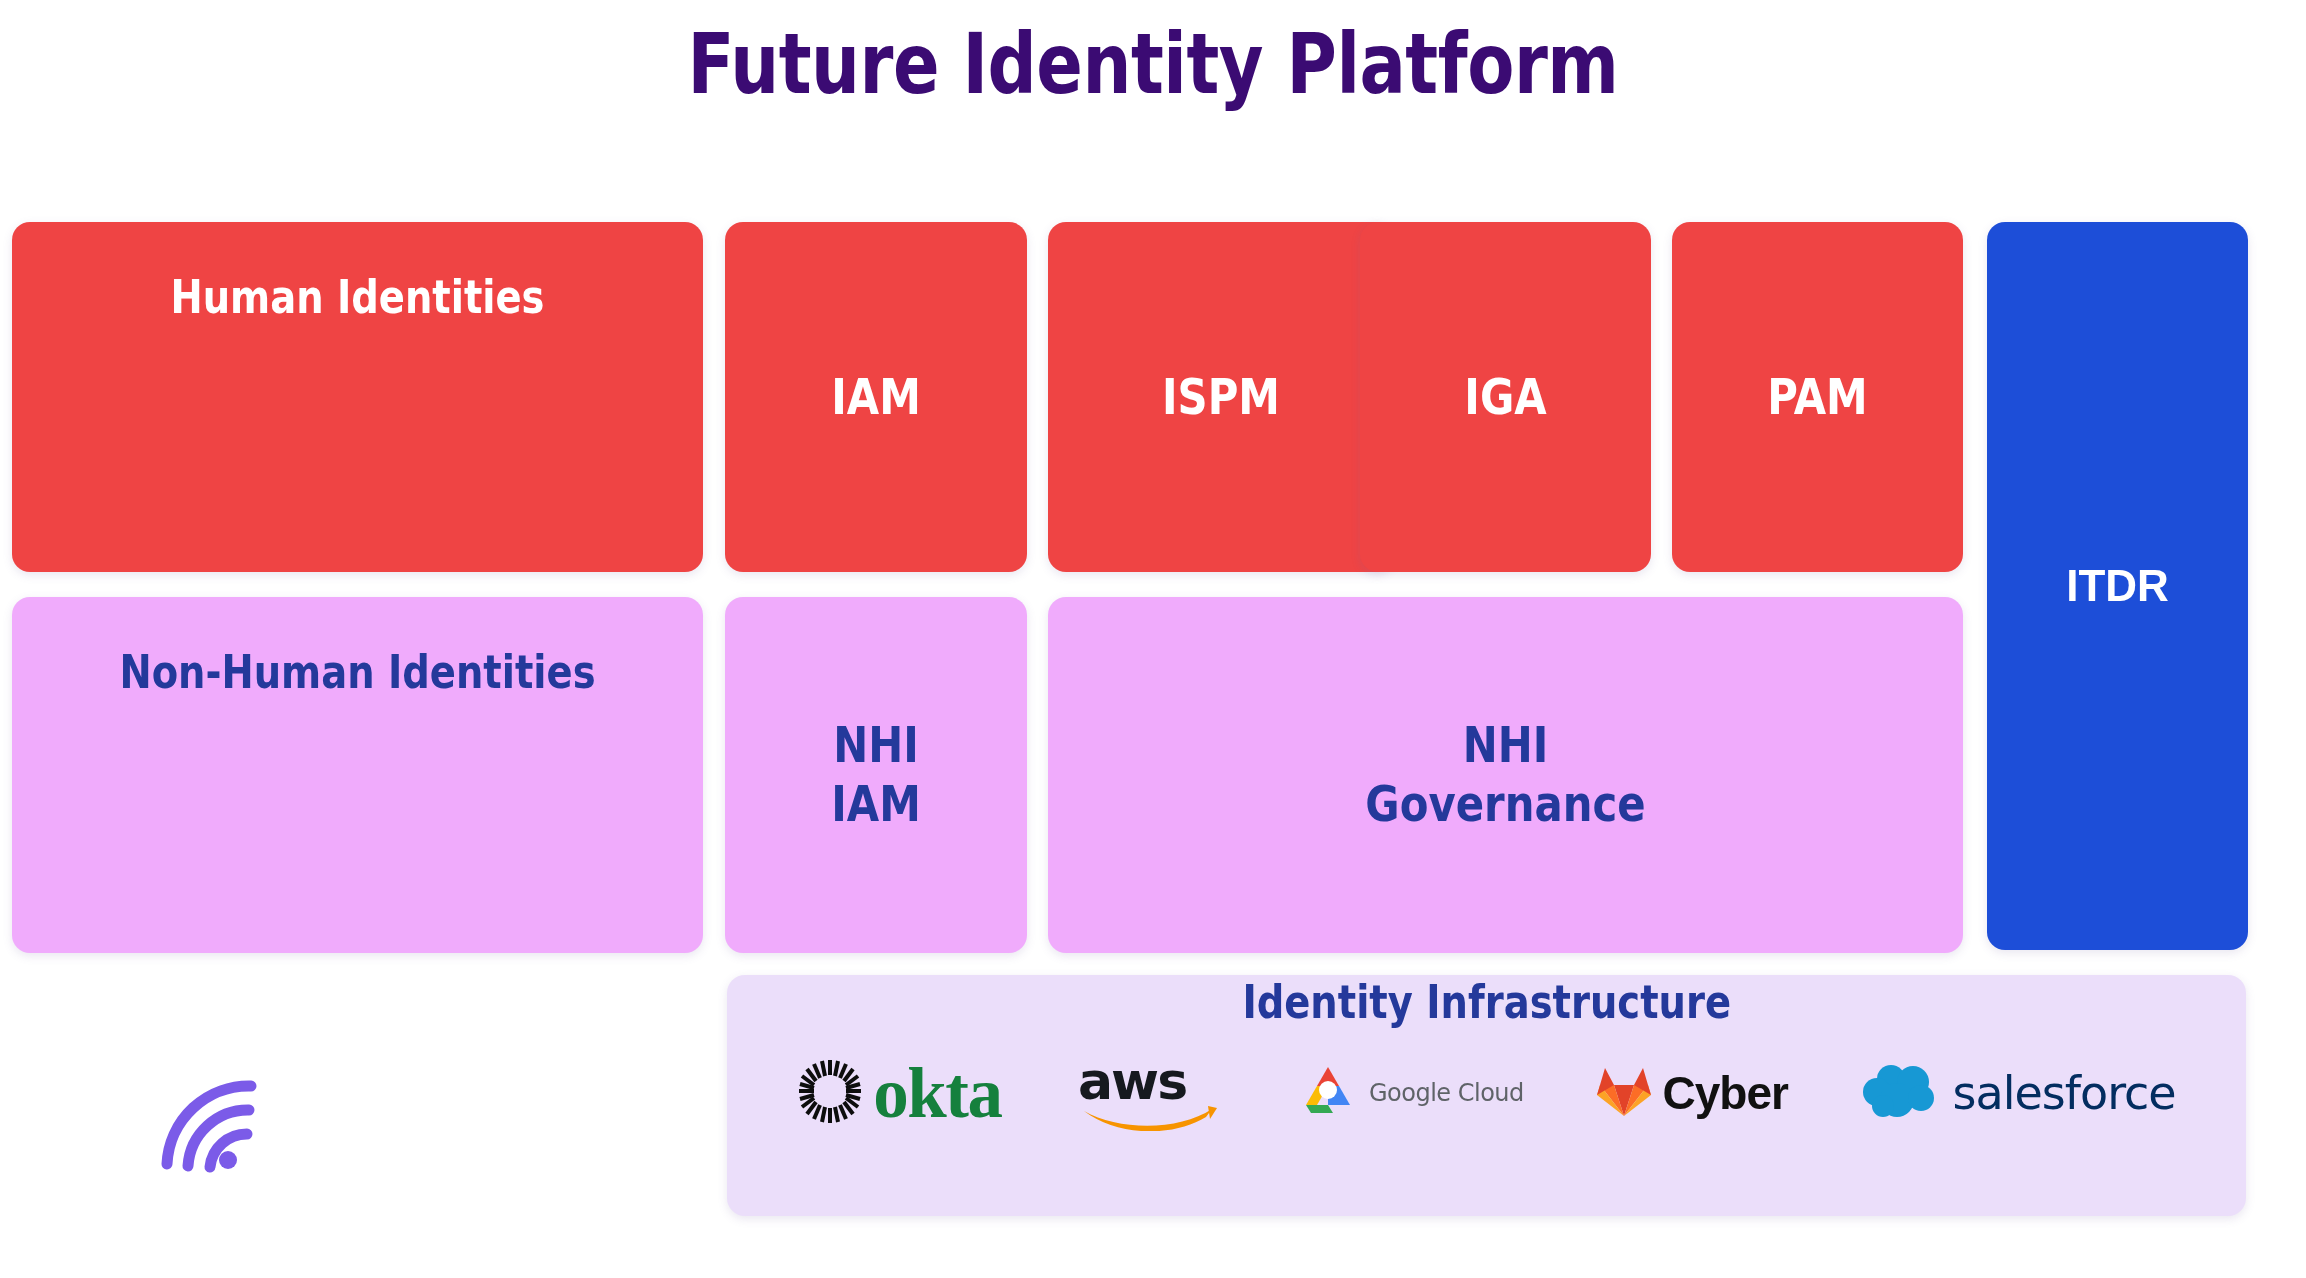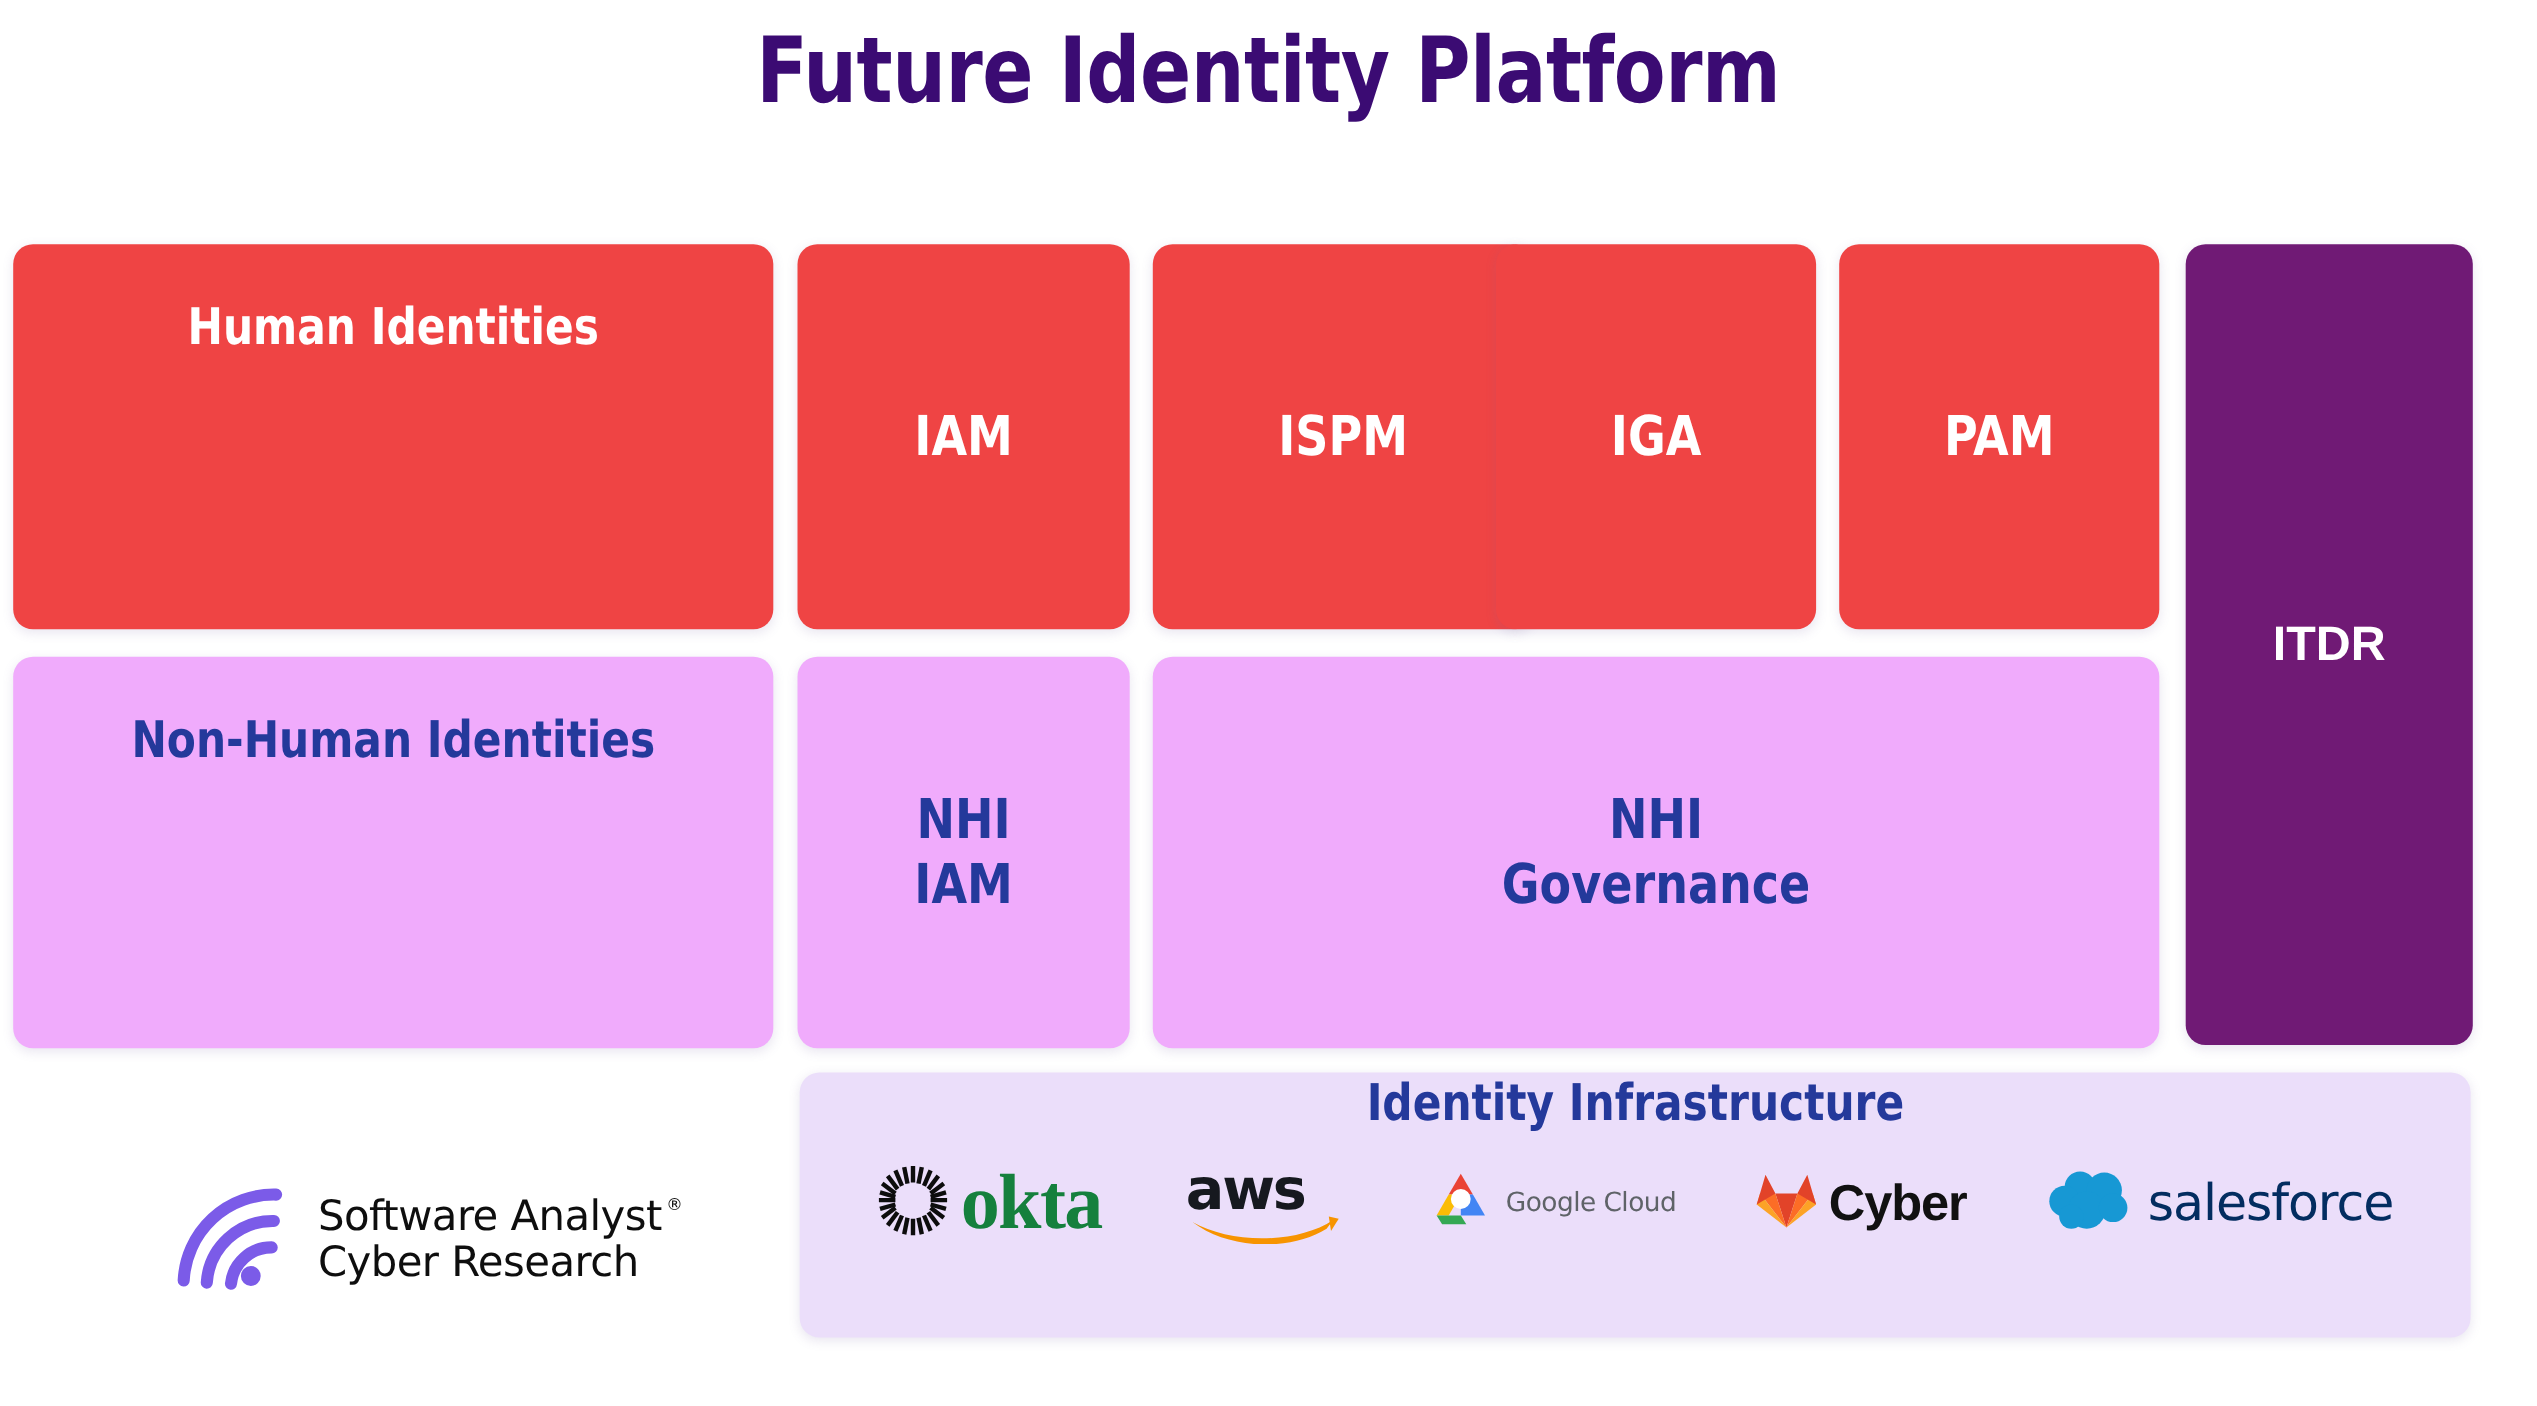--- a/index.html
+++ b/index.html
@@ -49,21 +49,21 @@
     text-align: center;
     font-weight: 700;
     line-height: 1.18;
     white-space: pre-line;
     font-family: "DejaVu Sans Condensed", "Liberation Sans Narrow", "Liberation Sans", sans-serif;
     transform: scaleX(0.93);
   }
 
   .tone-strong  { background: #ef4444; justify-content: center; }
   .tone-soft    { background: #f0abfc; }
-  .tone-accent  { background: #701a75; }
+  .tone-accent  { background: #1d4ed8; }
 
   .txt-white { color: #FFFFFF; }
   .txt-navy  { color: #24399B; }
 
   .align-top    { align-items: flex-start; padding-top: 48px; }
   .align-center { align-items: center; }
 
   
   #card-human-identities { left: 12px;   top: 222px; width: 691px; height: 350px; }
   #card-iam              { left: 725px;  top: 222px; width: 302px; height: 350px; }
@@ -331,22 +331,15 @@
     <span>
       <svg width="120" height="104" viewBox="0 0 120 104">
         <g fill="none" stroke="#7B5BE8" stroke-width="11" stroke-linecap="round">
           <path d="M12 92 A82 82 0 0 1 96 14"></path>
           <path d="M33 94 A60 60 0 0 1 94 38"></path>
           <path d="M55 95 A37 37 0 0 1 92 62"></path>
         </g>
         <circle cx="73" cy="88" r="9" fill="#7B5BE8"></circle>
       </svg>
     </span>
-    <span id="brand-text">
-      <span class="brand-line">
-        <span>Software Analyst</span>
-        <span class="brand-reg">®</span>
-      </span>
-      <span>Cyber Research</span>
-    </span>
   </div>
 
 </div>
 
 </body></html>

